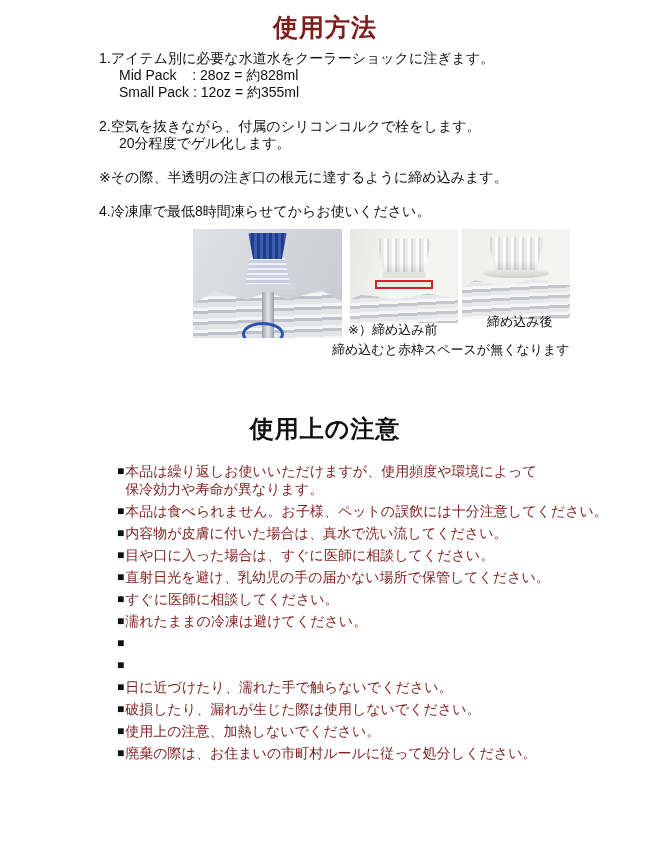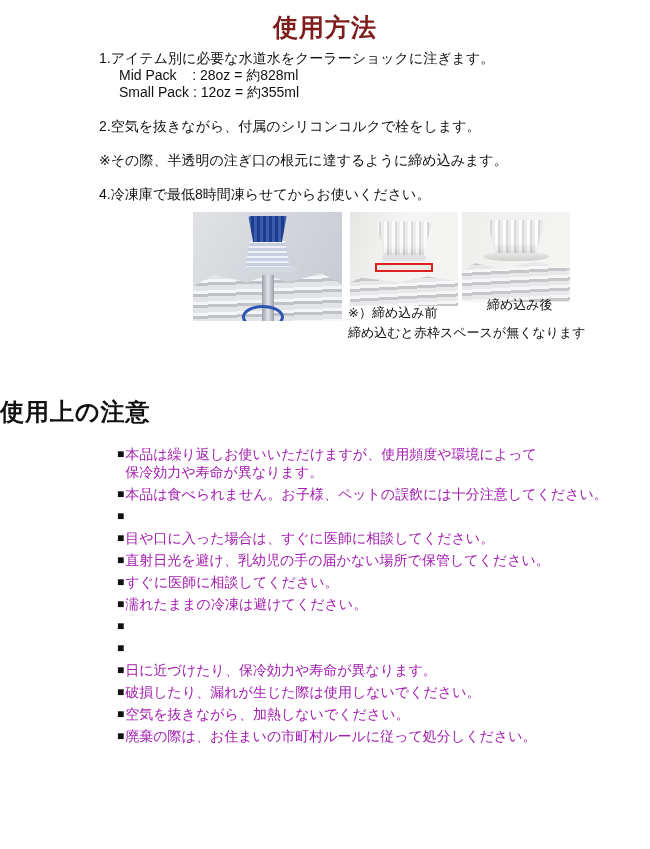--- a/index.html
+++ b/index.html
@@ -17,20 +17,21 @@
     margin: 12px 0 0 0;
     text-align: center;
     font-size: 25px;
     line-height: 30px;
     font-weight: bold;
     color: #7f1d1d;
     letter-spacing: 1px;
   }
   .second-title {
     margin: 56px 0 0 0;
+    text-align: center;
     font-size: 24px;
     line-height: 28px;
     font-weight: bold;
     color: #111;
     letter-spacing: 1px;
   }
 
   
   .steps { margin: 8px 0 0 91px; }
   .step { margin-bottom: 17px; }
@@ -86,43 +87,44 @@
   .pouch-foil-sm { left: 0; bottom: 0; width: 100%;
     background: repeating-linear-gradient(177deg, #f6f6f6 0 3px, #c5c7ca 3px 6px, #e7e8e9 6px 10px); }
   #photo-before .pouch-foil-sm { height: 30px;
     clip-path: polygon(0 22%, 10% 6%, 45% 20%, 72% 2%, 100% 18%, 100% 100%, 0 100%); }
   #photo-after .pouch-foil-sm { height: 42px;
     clip-path: polygon(0 26%, 12% 8%, 40% 22%, 66% 4%, 100% 20%, 100% 100%, 0 100%); }
 
   .caption { position: absolute; font-size: 13px; line-height: 17px; color: #111; white-space: pre; }
   .cap-before { left: 348px; top: 92px; }
   .cap-after  { left: 487px; top: 84px; }
-  .cap-note   { left: 348px; top: 112px; }
+  .cap-note   { left: 332px; top: 112px; }
 
   
   .cautions { margin: 19px 0 0 117px; width: 500px; }
   .caution-item { display: flex; align-items: flex-start; margin-bottom: 4px; }
   .caution-marker { font-size: 12px; line-height: 18px; margin-right: 1px; flex: 0 0 auto; color: #111; }
-  .caution-text { font-size: 14px; line-height: 18px; white-space: pre-line; color: #a21caf; }
+  .caution-text { font-size: 14px; line-height: 18px; white-space: pre-line; color: #7f1d1d; }
 </style>
 </head>
 <body>
 
 <div class="page">
 
   <h1 class="main-title">使用方法</h1>
 
   <div class="steps">
       <div class="step">
         <div class="step-line">1.アイテム別に必要な水道水をクーラーショックに注ぎます。</div>
         <div class="step-line indent">Mid Pack    : 28oz = 約828ml</div>
         <div class="step-line indent">Small Pack : 12oz = 約355ml</div>
       </div>
       <div class="step">
         <div class="step-line">2.空気を抜きながら、付属のシリコンコルクで栓をします。</div>
+        <div class="step-line indent">20分程度でゲル化します。</div>
       </div>
       <div class="step">
         <div class="step-line">※その際、半透明の注ぎ口の根元に達するように締め込みます。</div>
       </div>
       <div class="step">
         <div class="step-line">4.冷凍庫で最低8時間凍らせてからお使いください。</div>
       </div>
     </div>
 
   <div class="figure">
@@ -161,20 +163,21 @@
         <span class="caution-marker">■</span>
         <span class="caution-text">本品は繰り返しお使いいただけますが、使用頻度や環境によって
 保冷効力や寿命が異なります。</span>
       </div>
       <div class="caution-item">
         <span class="caution-marker">■</span>
         <span class="caution-text">本品は食べられません。お子様、ペットの誤飲には十分注意してください。</span>
       </div>
       <div class="caution-item">
         <span class="caution-marker">■</span>
+        <span class="caution-text">内容物が皮膚に付いた場合は、真水で洗い流してください。</span>
       </div>
       <div class="caution-item">
         <span class="caution-marker">■</span>
         <span class="caution-text">目や口に入った場合は、すぐに医師に相談してください。</span>
       </div>
       <div class="caution-item">
         <span class="caution-marker">■</span>
         <span class="caution-text">直射日光を避け、乳幼児の手の届かない場所で保管してください。</span>
       </div>
       <div class="caution-item">
@@ -186,29 +189,29 @@
         <span class="caution-text">濡れたままの冷凍は避けてください。</span>
       </div>
       <div class="caution-item">
         <span class="caution-marker">■</span>
       </div>
       <div class="caution-item">
         <span class="caution-marker">■</span>
       </div>
       <div class="caution-item">
         <span class="caution-marker">■</span>
-        <span class="caution-text">日に近づけたり、保冷効力や寿命が異なります。</span>
+        <span class="caution-text">日に近づけたり、濡れた手で触らないでください。</span>
       </div>
       <div class="caution-item">
         <span class="caution-marker">■</span>
         <span class="caution-text">破損したり、漏れが生じた際は使用しないでください。</span>
       </div>
       <div class="caution-item">
         <span class="caution-marker">■</span>
-        <span class="caution-text">空気を抜きながら、加熱しないでください。</span>
+        <span class="caution-text">使用上の注意、加熱しないでください。</span>
       </div>
       <div class="caution-item">
         <span class="caution-marker">■</span>
         <span class="caution-text">廃棄の際は、お住まいの市町村ルールに従って処分しください。</span>
       </div>
     </div>
 
 </div>
 
 </body></html>

